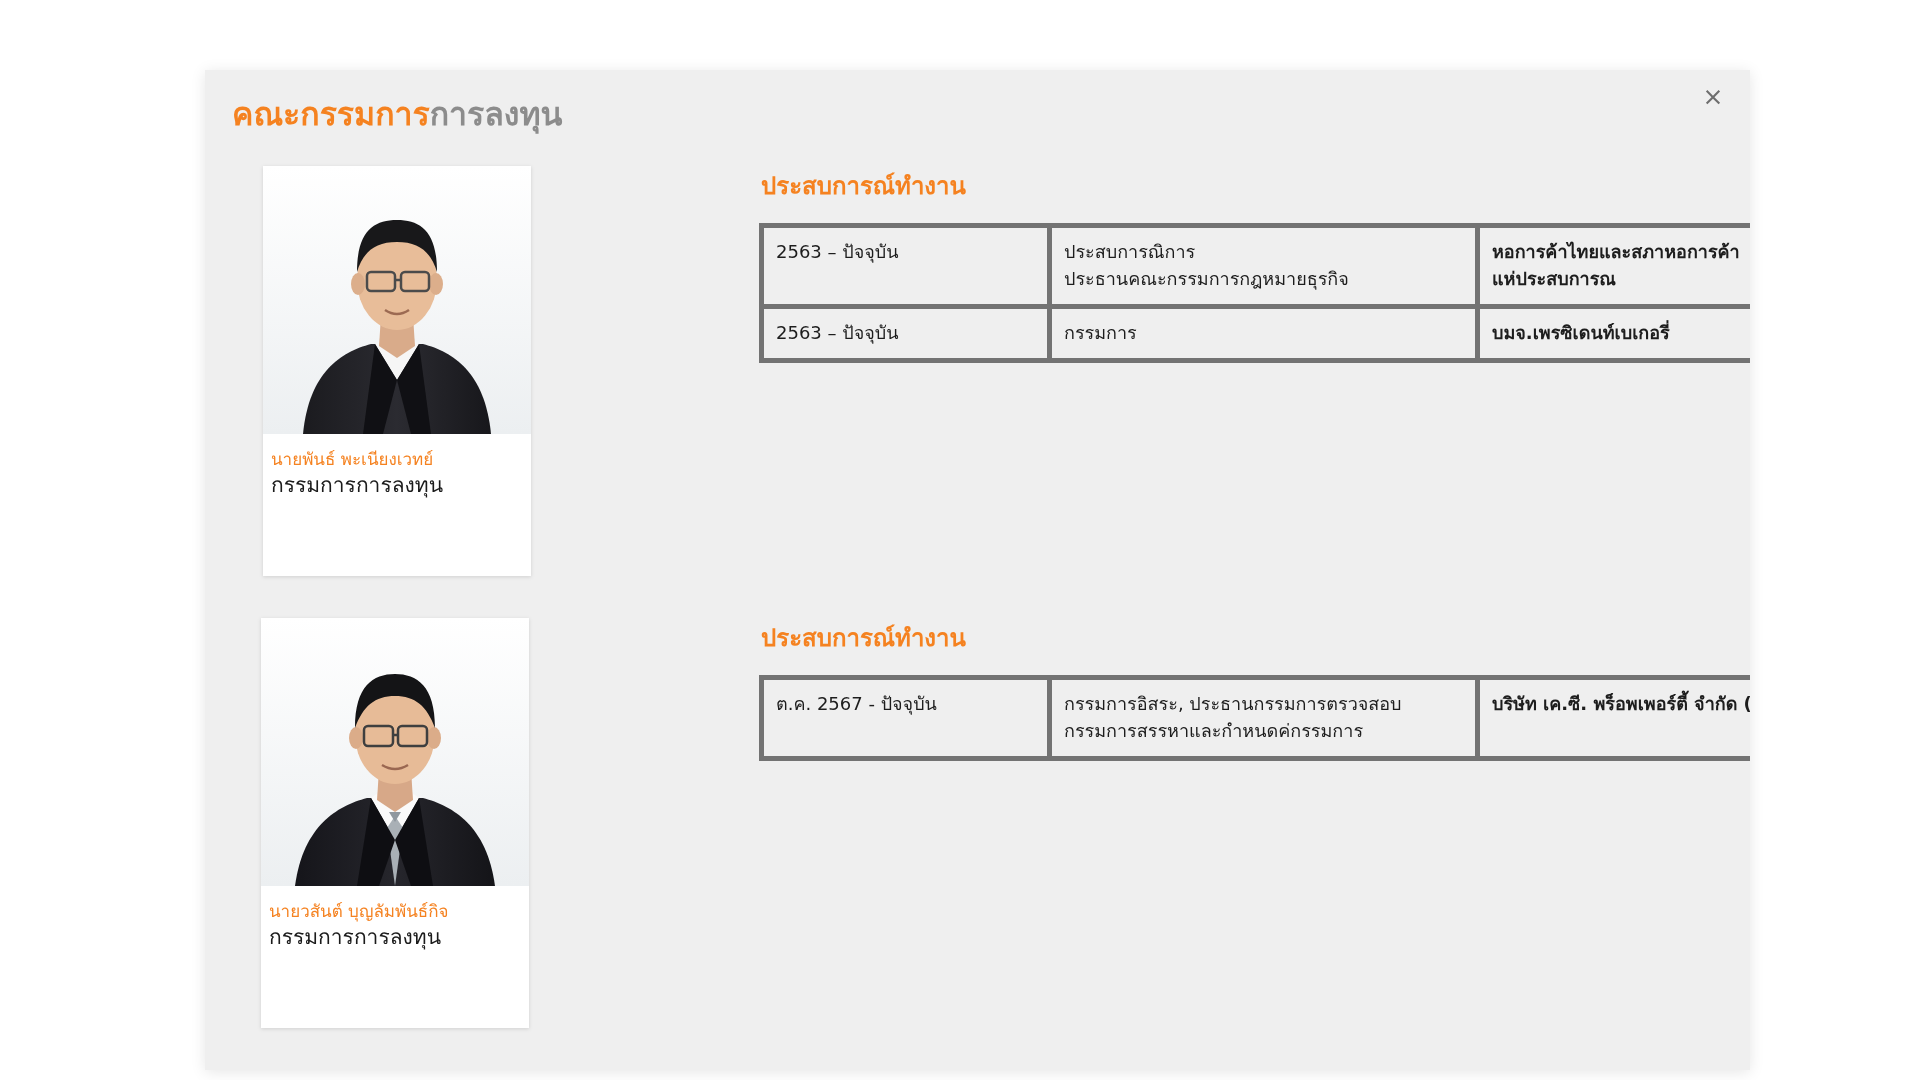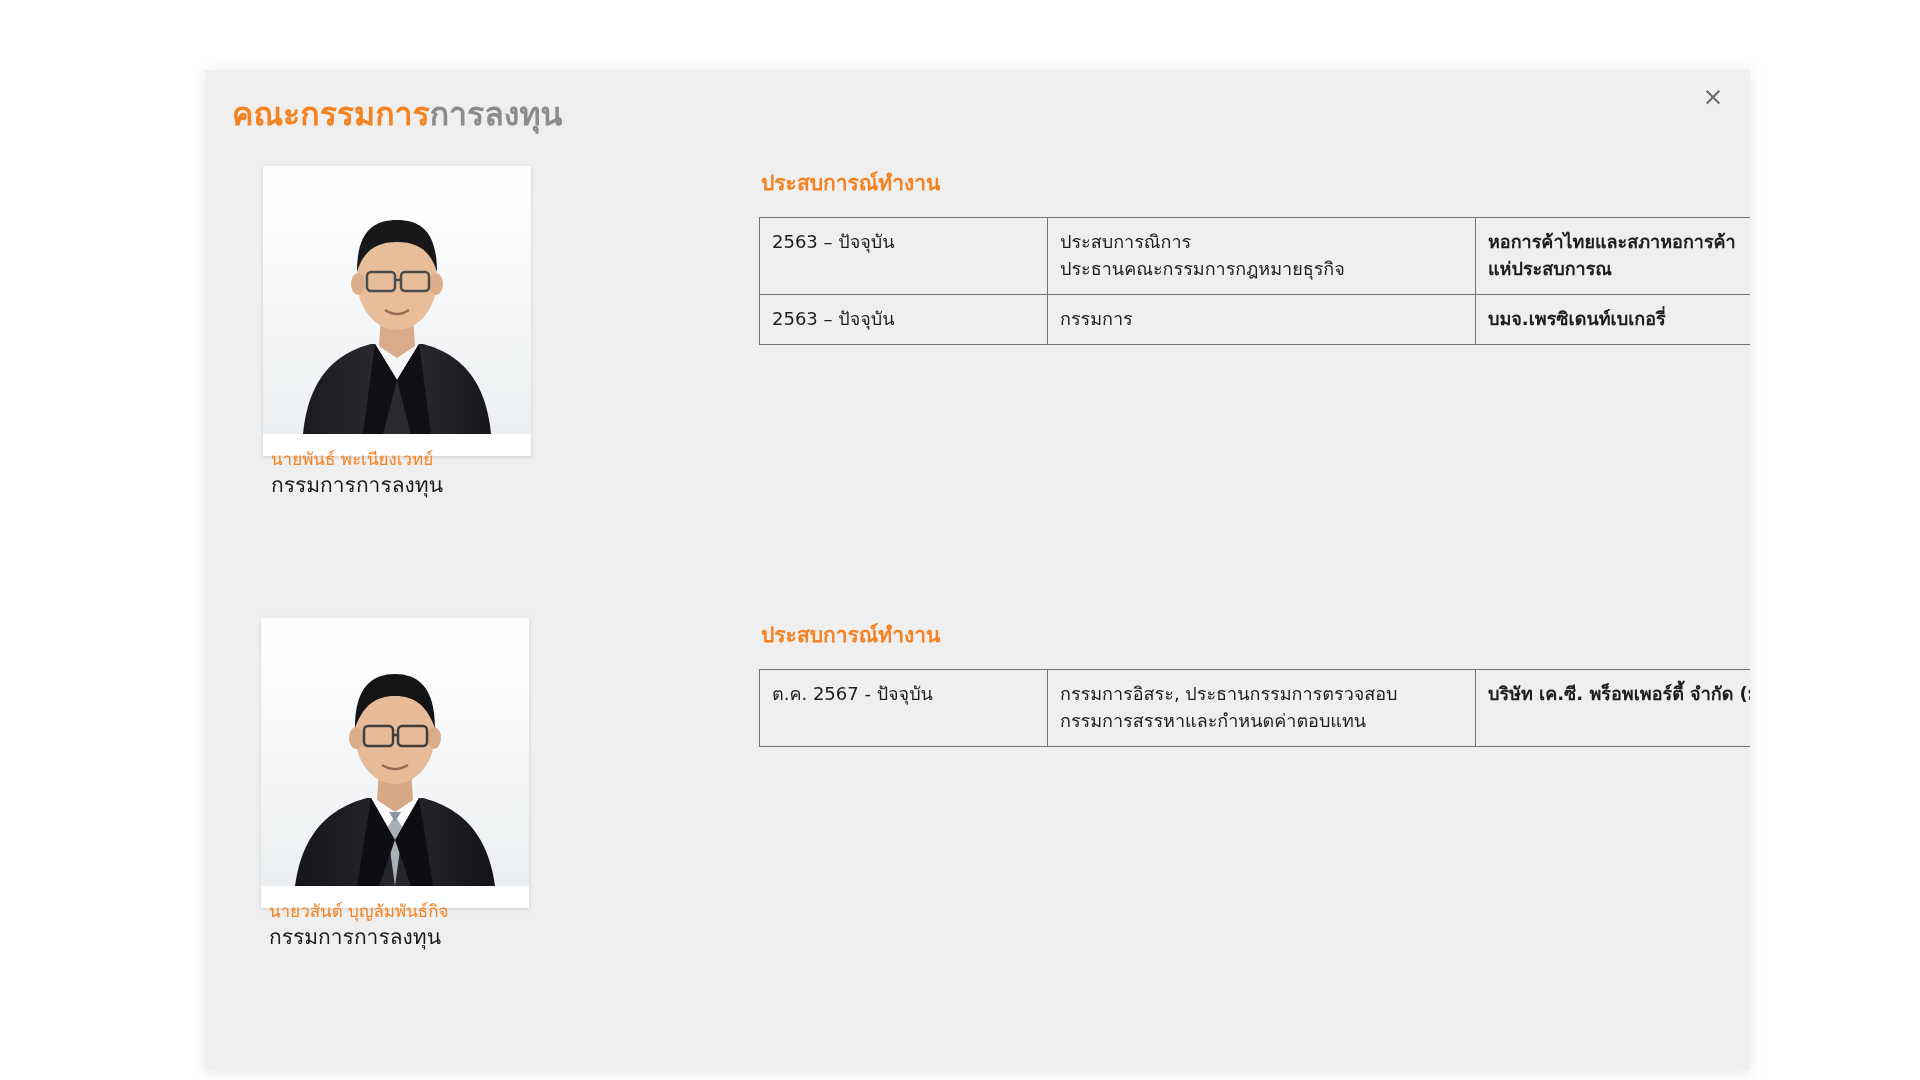--- a/index.html
+++ b/index.html
@@ -63,21 +63,21 @@
   .person-block {
     position: relative;
     height: 452px;
   }
 
   .card {
     position: absolute;
     left: 58px;
     top: 8px;
     width: 268px;
-    height: 290px;
+    height: 410px;
     background: #ffffff;
     box-shadow: 0 1px 4px rgba(0,0,0,0.13);
   }
 
   .photo-wrap {
     position: absolute;
     left: 0;
     top: 0;
     width: 268px;
     height: 268px;
@@ -105,34 +105,34 @@
   }
 
   .exp-area {
     position: absolute;
     left: 548px;
     top: 0;
     width: 1155px;
   }
   .exp-heading {
     color: #f58220;
-    font-size: 21px;
+    font-size: 24px;
     font-weight: bold;
     margin: 8px 0 18px 8px;
   }
 
   table.exp-table {
     border-collapse: collapse;
     width: 1148px;
     margin-left: 6px;
     background: #efefef;
     table-layout: fixed;
   }
   table.exp-table td {
-    border: 1px solid #737373;
+    border: 5px solid #737373;
     padding: 10px 12px 12px 12px;
     vertical-align: top;
     font-size: 18px;
     line-height: 27px;
     color: #1d1d1d;
   }
   td.col-period {
     width: 288px;
     color: #f58220;
   }
@@ -282,21 +282,21 @@
       </div>
 
       <div class="exp-area">
         <div class="exp-heading">ประสบการณ์ทำงาน</div>
         <table class="exp-table">
           <tbody>
             <tr>
               <td class="col-period">ต.ค. 2567 - ปัจจุบัน</td>
               <td class="col-position">
                 <span class="sub-line">กรรมการอิสระ, ประธานกรรมการตรวจสอบ</span>
-                <span class="sub-line">กรรมการสรรหาและกำหนดค่าตอบแทน</span>
+                <span class="sub-line">กรรมการสรรหาและกำหนดค่กรรมการ</span>
               </td>
               <td class="col-org">
                 <span class="sub-line">บริษัท เค.ซี. พร็อพเพอร์ตี้ จำกัด (มหาชน)</span>
               </td>
             </tr>
           </tbody>
         </table>
       </div>
     </div>
 

